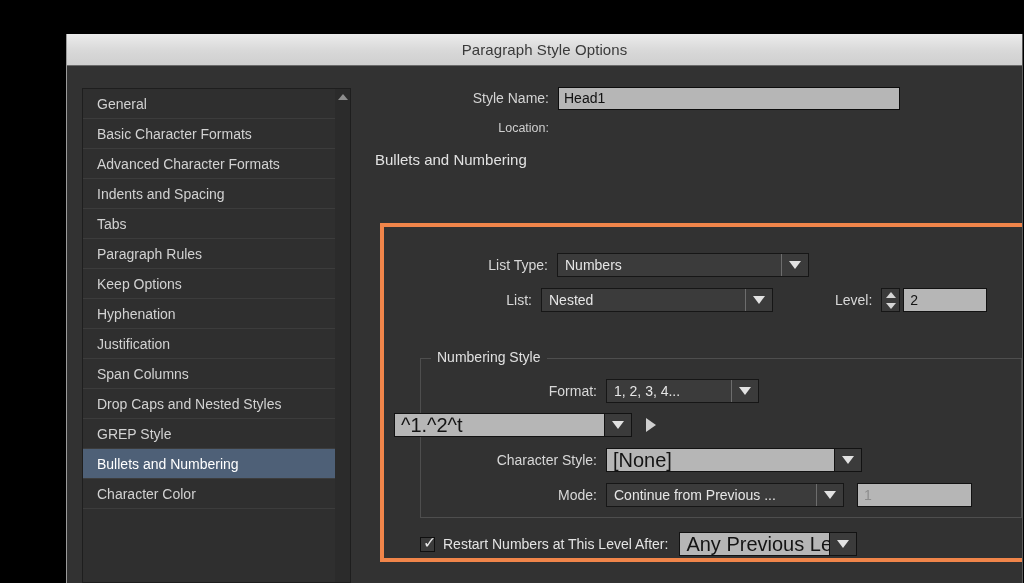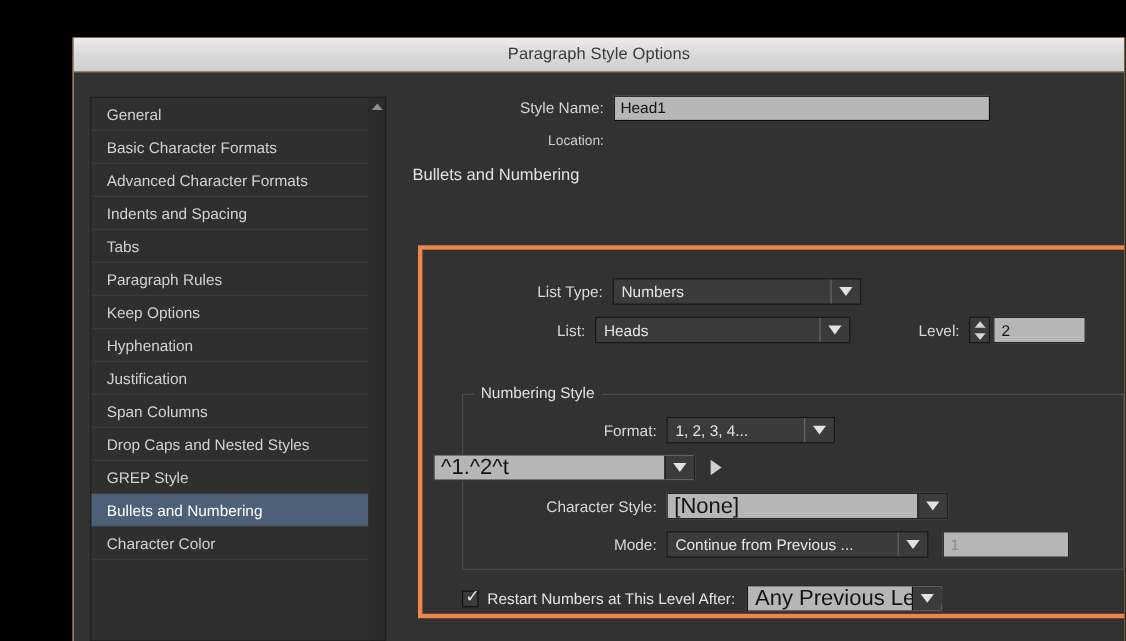--- a/index.html
+++ b/index.html
@@ -352,32 +352,32 @@
         <div style="margin-left:9px;font-size:13px;color:#cfcfcf;"></div>
       </div>
 
       <div class="section-title">Bullets and Numbering</div>
 
       <div class="highlight">
         <div class="hl-inner">
 
           <div class="frm-row" style="left:16px; top:26px;">
             <div class="frm-label" style="width:148px;">List Type:</div>
-            <div class="dd" style="margin-left:9px; width:226px;">
+            <div class="dd" style="margin-left:9px; width:252px;">
               <span>Numbers</span>
               <span class="arrowbox">
                   <span class="tri-down"></span>
                 </span>
             </div>
           </div>
 
           <div class="frm-row" style="left:0px; top:61px;">
             <div class="frm-label" style="width:148px;">List:</div>
             <div class="dd" style="margin-left:9px; width:232px;">
-              <span>Heads</span>
+              <span>Nested</span>
               <span class="arrowbox">
                   <span class="tri-down"></span>
                 </span>
             </div>
             <div class="frm-label" style="margin-left:62px;">Level:</div>
             <div class="stepper" style="margin-left:9px;">
               <span class="st-up"></span>
               <span class="st-down"></span>
             </div>
             <div class="txt-light" style="margin-left:3px; width:84px;">2</div>

